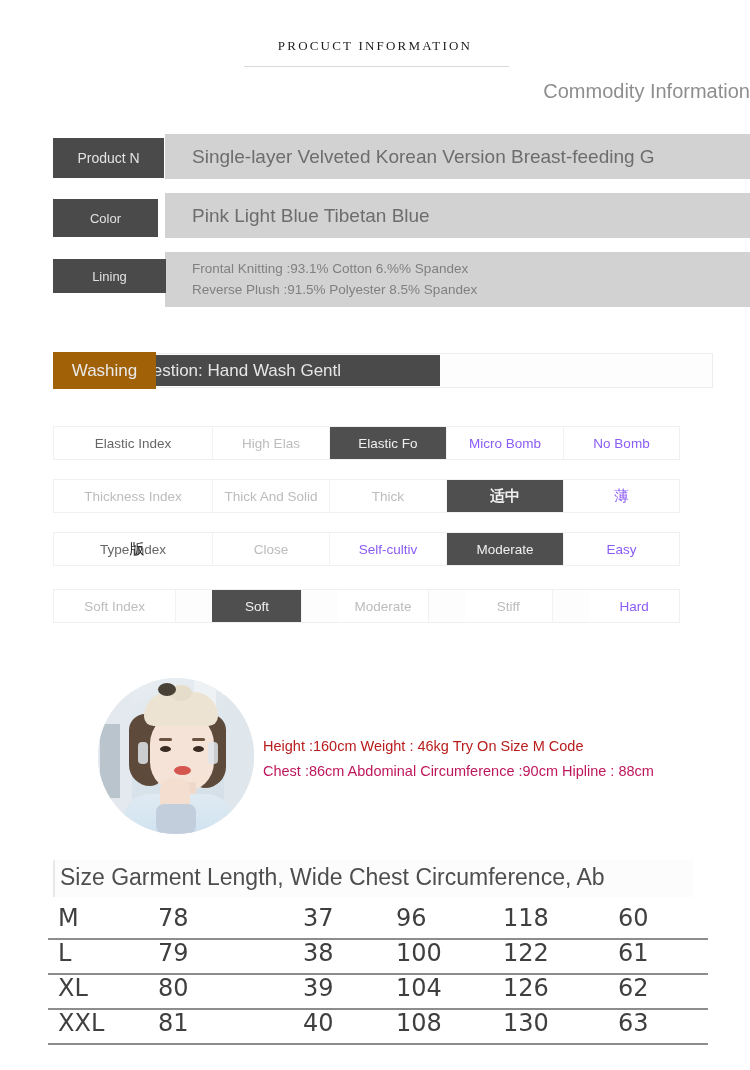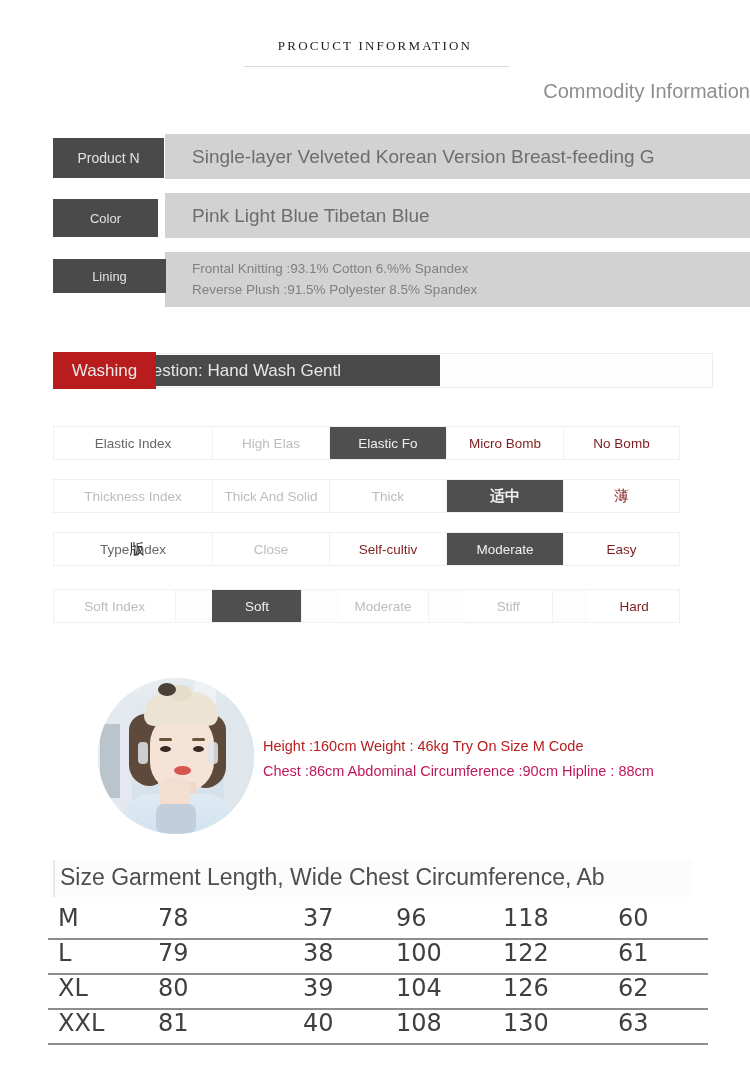--- a/index.html
+++ b/index.html
@@ -51,37 +51,37 @@
     position:absolute; left:53px; top:353px; width:660px; height:35px;
     background:#fdfdfd; border:1px solid #ededed;
   }
   #wash-content {
     position:absolute; left:53px; top:355px; width:387px; height:31px;
     background:#4a4a4a; color:#e6e6e6; font-size:17px;
     display:flex; align-items:center; padding-left:60px;
   }
   #wash-label {
     position:absolute; left:53px; top:352px; width:103px; height:37px;
-    background:#b91c1c; color:#e9e9e9; font-size:17px;
+    background:#a16207; color:#e9e9e9; font-size:17px;
     display:flex; align-items:center; justify-content:center;
   }
 
   
   .idx-row {
     position:absolute; left:53px; width:627px; height:34px;
     display:flex; background:#fdfdfd;
     border:1px solid #f0f0f0;
   }
   #idx-row-0 { top:426px; }
   #idx-row-1 { top:479px; }
   #idx-row-2 { top:532px; }
   #idx-row-3 { top:589px;gap:36px; }
   .idx-cell {
     display:flex; align-items:center; justify-content:center;
-    font-size:13.5px; color:#7f1d1d; background:#ffffff;
+    font-size:13.5px; color:#8b5cf6; background:#ffffff;
     border-right:1px solid #f2f2f2; position:relative;
   }
   .idx-cell:last-child { border-right:none; }
   .idx-cell.c0 { width:159px; color:#666; }
   .idx-cell.c1 { width:117px; }
   .idx-cell.c2 { width:117px; }
   .idx-cell.c3 { width:117px; }
   .idx-cell.c4 { width:115px; }
   .idx-cell.faint { color:#bcbcbc; }
   .idx-cell.dark  { background:#4f4f4f; color:#f0f0f0; }

